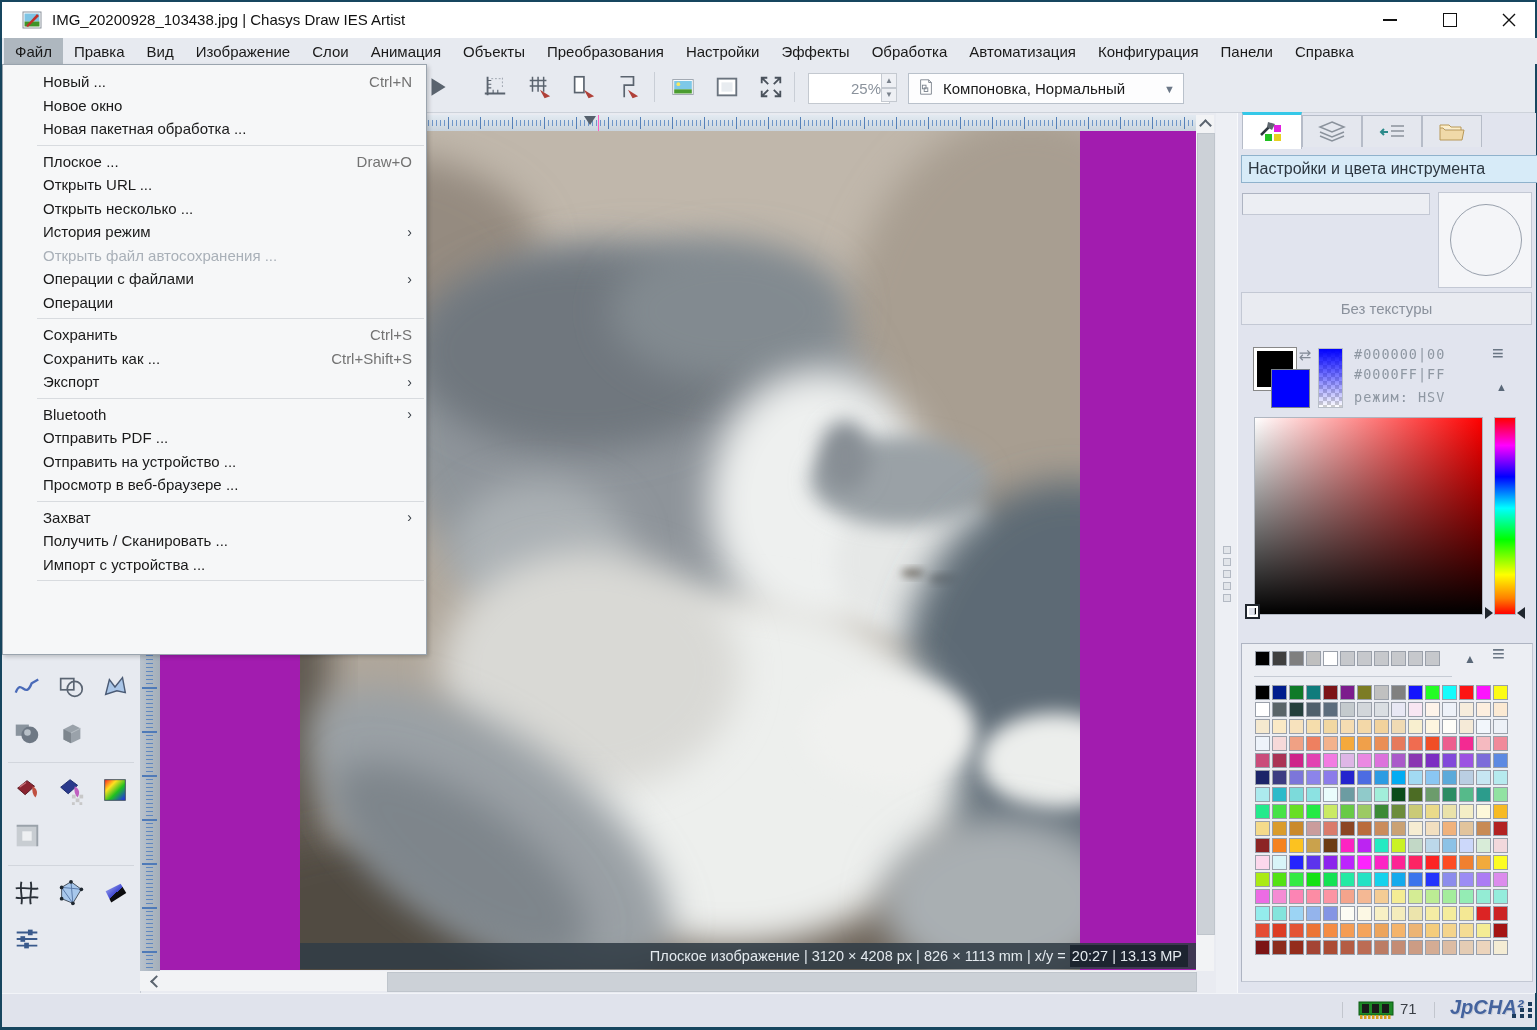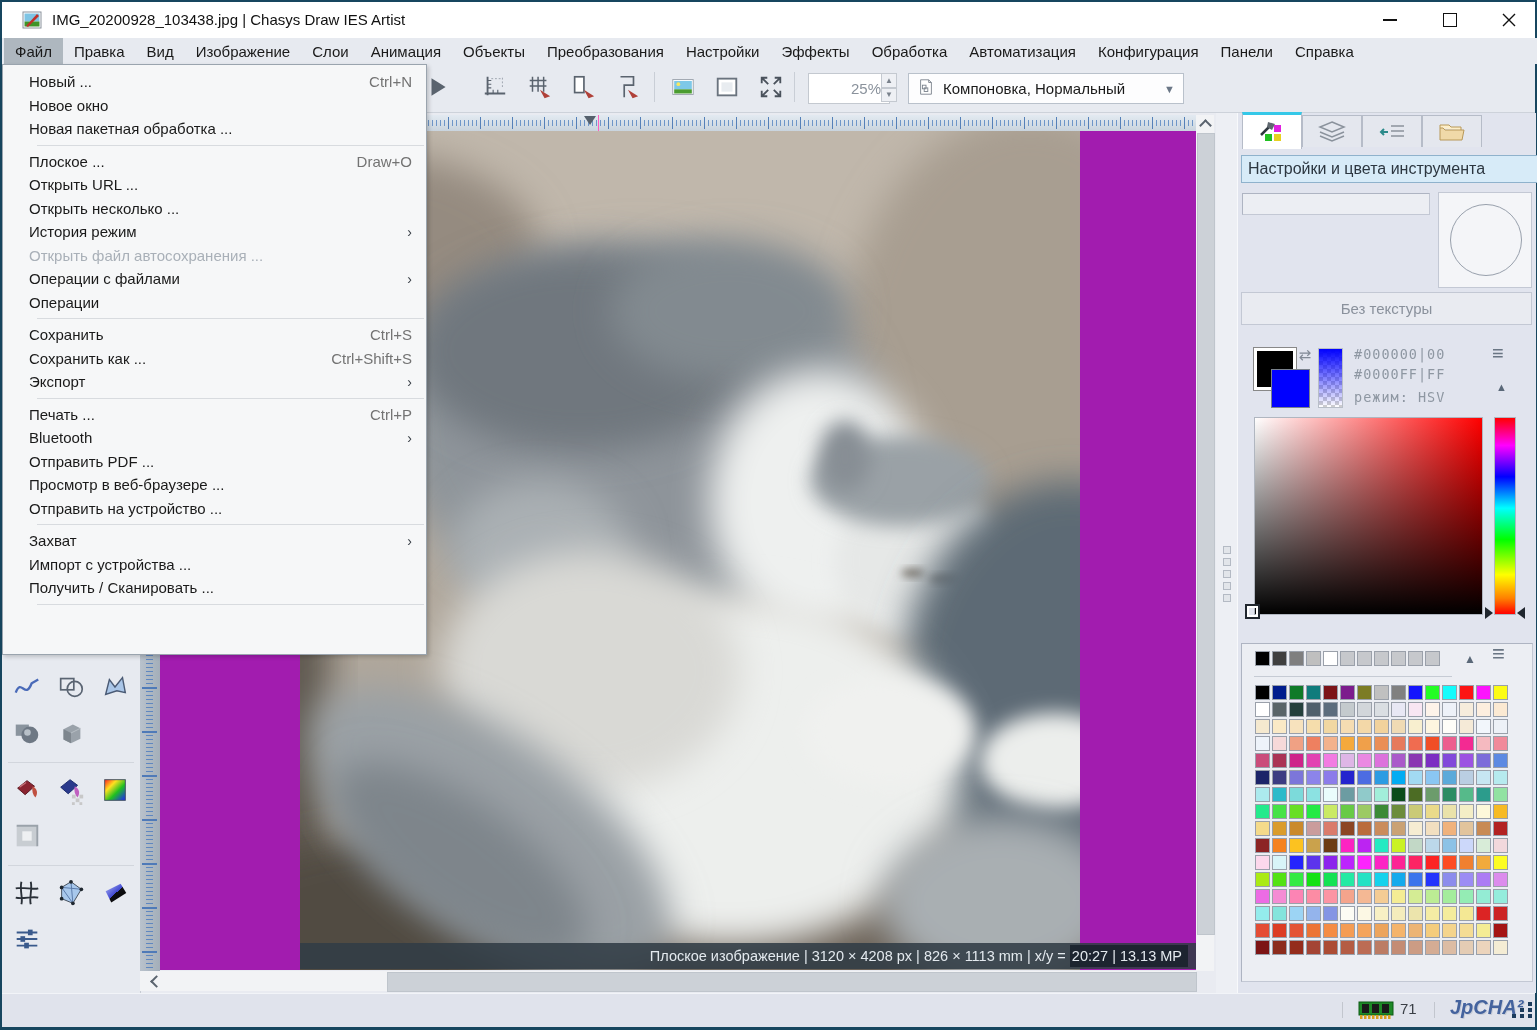--- a/index.html
+++ b/index.html
@@ -62,21 +62,21 @@
   #v-scroll .arrow{position:absolute;left:0;top:0;width:18px;height:18px;display:flex;align-items:center;justify-content:center;}
   #v-scroll .thumb{position:absolute;left:1px;top:18px;width:16px;height:800px;background:#ccd1d7;border:1px solid #bfc5cc;}
   #h-scroll{left:140px;top:971px;width:1056px;height:20px;background:#f2f3f5;}
   #h-scroll .arrow{position:absolute;left:0;top:0;width:30px;height:20px;display:flex;align-items:center;justify-content:center;}
   #h-scroll .thumb{position:absolute;left:247px;top:1px;width:808px;height:18px;background:#ccd1d7;border:1px solid #bfc5cc;}
   .chev-up{width:7px;height:7px;border-left:2px solid #5a636e;border-top:2px solid #5a636e;transform:rotate(45deg);margin-top:3px;}
   .chev-left{width:7px;height:7px;border-left:2px solid #5a636e;border-bottom:2px solid #5a636e;transform:rotate(45deg);margin-left:3px;}
   
   #file-menu{left:2px;top:64px;width:425px;height:591px;background:#f6f7f8;border:1px solid #9aa4ae;
              box-shadow:2px 2px 4px rgba(0,0,0,0.18);padding-top:5px;box-sizing:border-box;}
-  .fm-item{height:23.5px;display:flex;align-items:center;padding:0 14px 0 26px;font-size:15px;}
+  .fm-item{height:23.5px;display:flex;align-items:center;padding:0 14px 0 40px;font-size:15px;}
   .fm-item .lbl{flex:1;}
   .fm-item .sc{color:#737373;}
   .fm-item .arr{color:#3a4048;font-size:14px;width:12px;text-align:right;}
   .fm-item.disabled .lbl{color:#a9b0b8;}
   .fm-sep{height:1px;background:#d8dbdf;margin:4px 2px 4px 34px;}
   
   #splitter{left:1216px;top:113px;width:21px;height:880px;background:#edeff4;}
   #splitter .grip{position:absolute;left:7px;width:6px;height:6px;background:#e2e5ea;border:1px solid #b4bac4;}
   
   #right-panel{left:1237px;top:113px;width:298px;height:880px;background:#e1e4ee;border-left:1px solid #f8f9fb;}
@@ -487,46 +487,42 @@
     <div class="fm-item">
       <span class="lbl">Сохранить как ...</span>
       <span class="sc">Ctrl+Shift+S</span>
     </div>
     <div class="fm-item">
       <span class="lbl">Экспорт</span>
       <span class="arr">›</span>
     </div>
     <div class="fm-sep"></div>
     <div class="fm-item">
-      <span class="lbl">Печать ...</span>
-      <span class="sc">Ctrl+P</span>
-    </div>
-    <div class="fm-item">
       <span class="lbl">Bluetooth</span>
       <span class="arr">›</span>
     </div>
     <div class="fm-item">
       <span class="lbl">Отправить PDF ...</span>
     </div>
     <div class="fm-item">
+      <span class="lbl">Отправить на устройство ...</span>
+    </div>
+    <div class="fm-item">
       <span class="lbl">Просмотр в веб-браузере ...</span>
-    </div>
-    <div class="fm-item">
-      <span class="lbl">Отправить на устройство ...</span>
     </div>
     <div class="fm-sep"></div>
     <div class="fm-item">
       <span class="lbl">Захват</span>
       <span class="arr">›</span>
     </div>
     <div class="fm-item">
+      <span class="lbl">Получить / Сканировать ...</span>
+    </div>
+    <div class="fm-item">
       <span class="lbl">Импорт с устройства ...</span>
-    </div>
-    <div class="fm-item">
-      <span class="lbl">Получить / Сканировать ...</span>
     </div>
     <div class="fm-sep"></div>
   </div>
 
 <div class="abs" id="splitter">
     <div class="grip" style="top: 433px;"></div>
     <div class="grip" style="top: 445px;"></div>
     <div class="grip" style="top: 457px;"></div>
     <div class="grip" style="top: 469px;"></div>
     <div class="grip" style="top: 481px;"></div>

